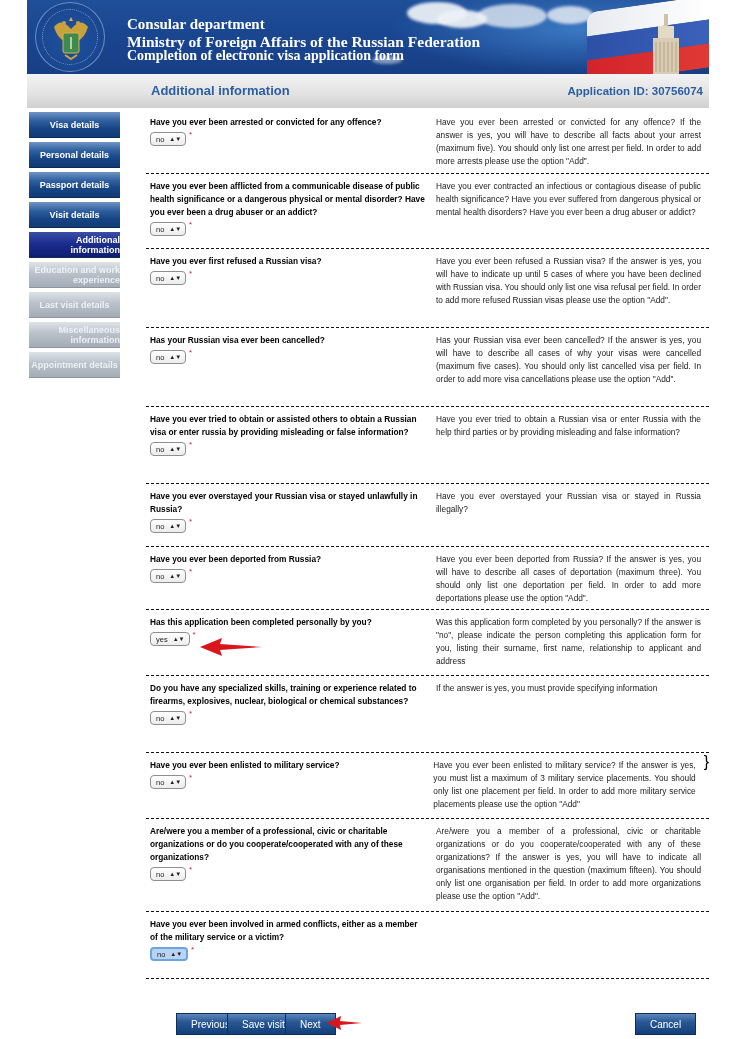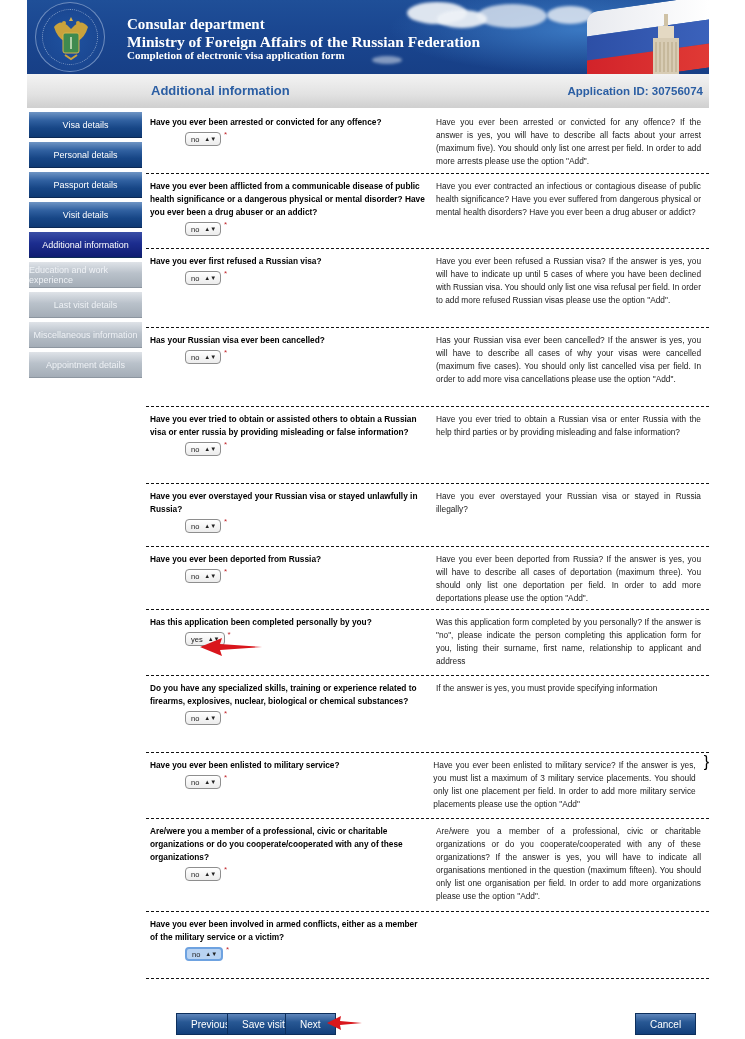--- a/index.html
+++ b/index.html
@@ -29,45 +29,45 @@
   .emblem { position: absolute; left: 8px; top: 2px; width: 70px; height: 70px; border-radius: 50%;
             border: 1px solid rgba(180,200,230,.55); background: radial-gradient(circle, #1f52a0 0%, #1a4690 70%); }
   .emblem .ring { position: absolute; left: 6px; top: 6px; width: 56px; height: 56px; border-radius: 50%;
             border: 1px dotted rgba(200,215,235,.6); }
   .emblem .eagle { position: absolute; left: 14px; top: 10px; width: 42px; height: 48px; }
 
   .banner-text { position: absolute; left: 100px; top: 16px; color: #ffffff;
                  font-family: "Liberation Serif", "DejaVu Serif", serif; font-weight: bold; }
   .banner-text .l1 { font-size: 15px; line-height: 17px; }
   .banner-text .l2 { font-size: 15.5px; line-height: 17px; }
-  .banner-text .l3 { font-size: 11px; line-height: 11px; }
+  .banner-text .l3 { font-size: 14px; line-height: 11px; }
 
   
   .titlebar { position: absolute; left: 27px; top: 74px; width: 682px; height: 34px;
               background: linear-gradient(180deg, #f3f3f3 0%, #e2e2e2 60%, #cfcfcf 100%); }
   .titlebar .page-title { position: absolute; left: 124px; top: 9px; font-size: 13px; font-weight: bold; color: #2b5ea3; }
   .titlebar .app-id { position: absolute; right: 6px; top: 11px; font-size: 11.5px; font-weight: bold; color: #2b5ea3; }
 
   
   .sidebar { position: absolute; left: 29px; top: 112px; width: 114px; }
-  .nav-btn { display: flex; align-items: center; justify-content: center; text-align: left;
-             width: 113px; height: 26px; margin-bottom: 4px; font-size: 9px; line-height: 10px;
-             color: #ffffff; cursor: pointer; border-bottom: 1px solid #0c2a55; }
+  .nav-btn { display: flex; align-items: center; justify-content: center; text-align: right;
+             width: 91px; height: 26px; margin-bottom: 4px; font-size: 9px; line-height: 10px;
+             color: #ffffff; cursor: pointer; border-bottom: 1px solid #0c2a55; font-weight: bold; }
   .nav-btn.done { background: linear-gradient(180deg, #6f95c4 0%, #2f5f9f 35%, #174686 65%, #0f3a74 100%); }
   .nav-btn.active { background: linear-gradient(180deg, #3a4fa6 0%, #1c2d8f 45%, #0f1d72 100%); }
   .nav-btn.todo { background: linear-gradient(180deg, #dfe3e8 0%, #b9c1ca 45%, #a4adb7 100%);
                   color: #eef1f5; border-bottom: 1px solid #8d96a0; }
 
   
   .form { position: absolute; left: 146px; top: 110px; width: 563px; }
   .row { position: relative; border-bottom: 1px dashed #111; display: flex; }
   .row .q { width: 284px; padding: 6px 4px 0 4px; font-size: 8.3px; font-weight: bold; line-height: 13px; }
   .row .help { width: 279px; padding: 6px 8px 0 6px; font-size: 8.3px; line-height: 13px;
                text-align: justify; color: #1a1a1a; }
-  .sel-wrap { position: relative; display: inline-block; margin-top: 3px; margin-left: 35px; }
+  .sel-wrap { position: relative; display: inline-block; margin-top: 3px; }
   .sel { display: inline-flex; align-items: center; height: 14px; padding: 0 4px 0 5px;
          border: 1px solid #8e8e8e; border-radius: 4px; background: linear-gradient(#ffffff,#ececec);
          font-size: 7.5px; font-weight: normal; color: #222; cursor: pointer; }
   .sel .val { margin-right: 5px; }
   .sel .arrows { font-size: 6px; line-height: 6px; display: inline-flex; flex-direction: column; }
   .sel.focused { background: #b9d3f2; border: 2px solid #6ea2e0; }
   .req { position: absolute; right: -6px; top: -4px; color: #c0282d; font-size: 8px; font-weight: normal; }
 
   
   .arrow { position: absolute; }

